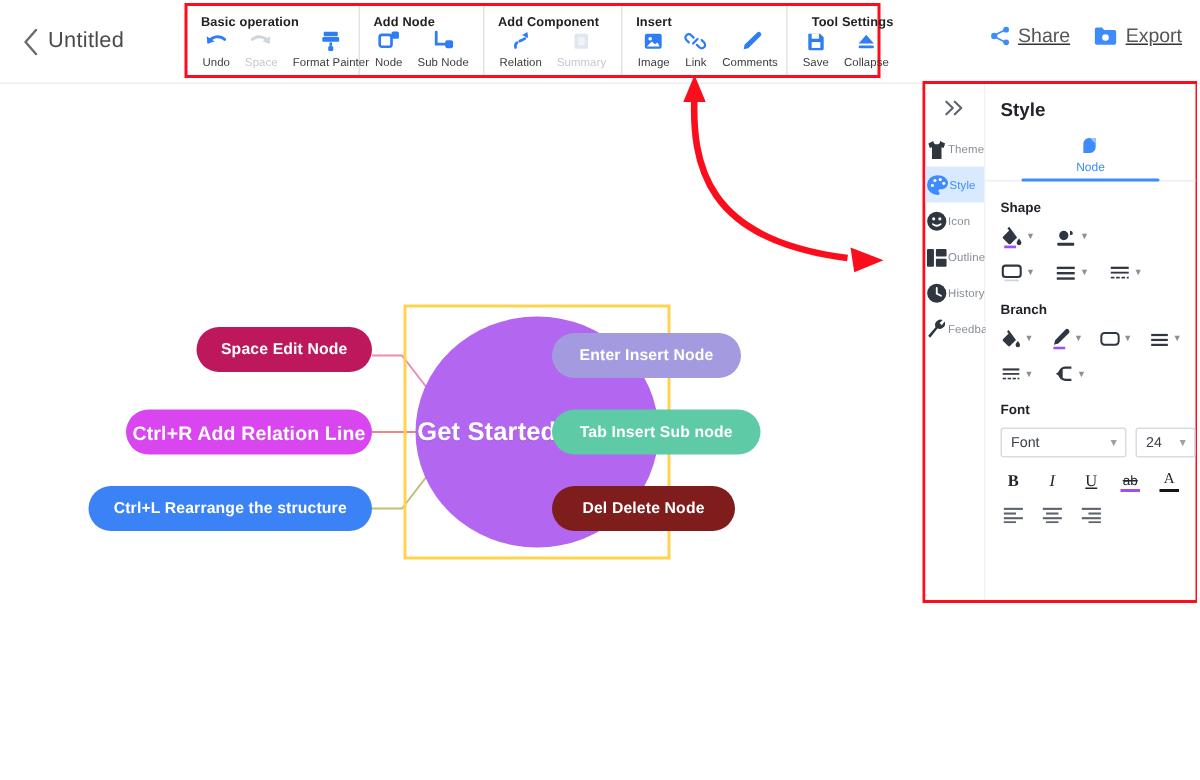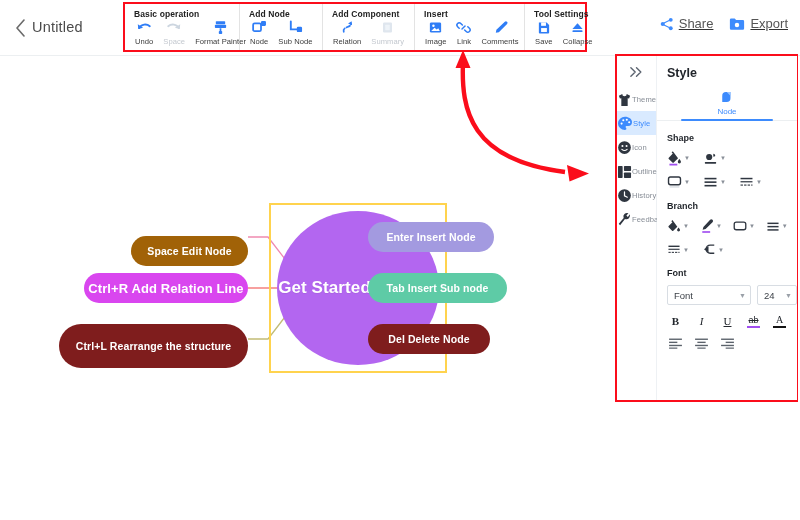--- a/index.html
+++ b/index.html
@@ -41,21 +41,21 @@
   #toolbar {
     position: absolute; left: 123px; top: 2px; width: 464px; height: 50px;
     background: #fff; border: 2px solid #fb0d1b;
     display: flex; align-items: stretch;
   }
   .tb-group {
     position: relative; padding: 4px 0 2px 0;
     display: flex; flex-direction: column;
     border-right: 1px solid #e3e3e3;
   }
-  .tb-group:last-child { border-right: none; }
+  .tb-group:last-child { border-right: none; text-align: center; }
   .tb-title {
     font-size: 8.5px; font-weight: bold; color: #222;
     padding: 1px 0 0 9px; letter-spacing: .1px; white-space: nowrap;
   }
   .tb-items { display: flex; align-items: flex-end; flex: 1; padding: 0 5px; }
   .tb-item {
     display: flex; flex-direction: column; align-items: center;
     justify-content: flex-end; gap: 1px; padding: 0 5px 2px 5px;
     cursor: pointer;
   }
@@ -358,27 +358,27 @@
     <path d="M368 232 L328 232" fill="none" stroke="#5ecba6" stroke-width="1.3"></path>
     <path d="M368 283 L348 283 L328 257" fill="none" stroke="#f9a438" stroke-width="1.3"></path>
   </svg>
 
   <div id="center-select-box" style="left:269px; top:147px; width:178px; height:170px;"></div>
 
   <div class="node" id="node-center" style="left:277px; top:155px; width:162px; height:154px; background:#b366f0;">
     <span>Get Started Quickly</span>
   </div>
 
-  <div class="node" style="left:131px; top:180px; width:117px; height:30px; background:#a16207; font-size:10.5px;">
+  <div class="node" style="left:131px; top:162px; width:117px; height:30px; background:#be185d; font-size:10.5px;">
     <span>Space Edit Node</span>
   </div>
   <div class="node" style="left:84px; top:217px; width:164px; height:30px; background:#d946ef; font-size:13px;">
     <span>Ctrl+R Add Relation Line</span>
   </div>
-  <div class="node" style="left:59px; top:268px; width:189px; height:44px; background:#7f1d1d; font-size:10.5px;">
+  <div class="node" style="left:59px; top:268px; width:189px; height:30px; background:#3b82f6; font-size:10.5px;">
     <span>Ctrl+L Rearrange the structure</span>
   </div>
 
   <div class="node" style="left:368px; top:166px; width:126px; height:30px; background:#a39ae0; font-size:10.5px;">
     <span>Enter Insert Node</span>
   </div>
   <div class="node" style="left:368px; top:217px; width:139px; height:30px; background:#5ecba6; font-size:10.5px;">
     <span>Tab Insert Sub node</span>
   </div>
   <div class="node" style="left:368px; top:268px; width:122px; height:30px; background:#7f1d1d; font-size:10.5px;">

